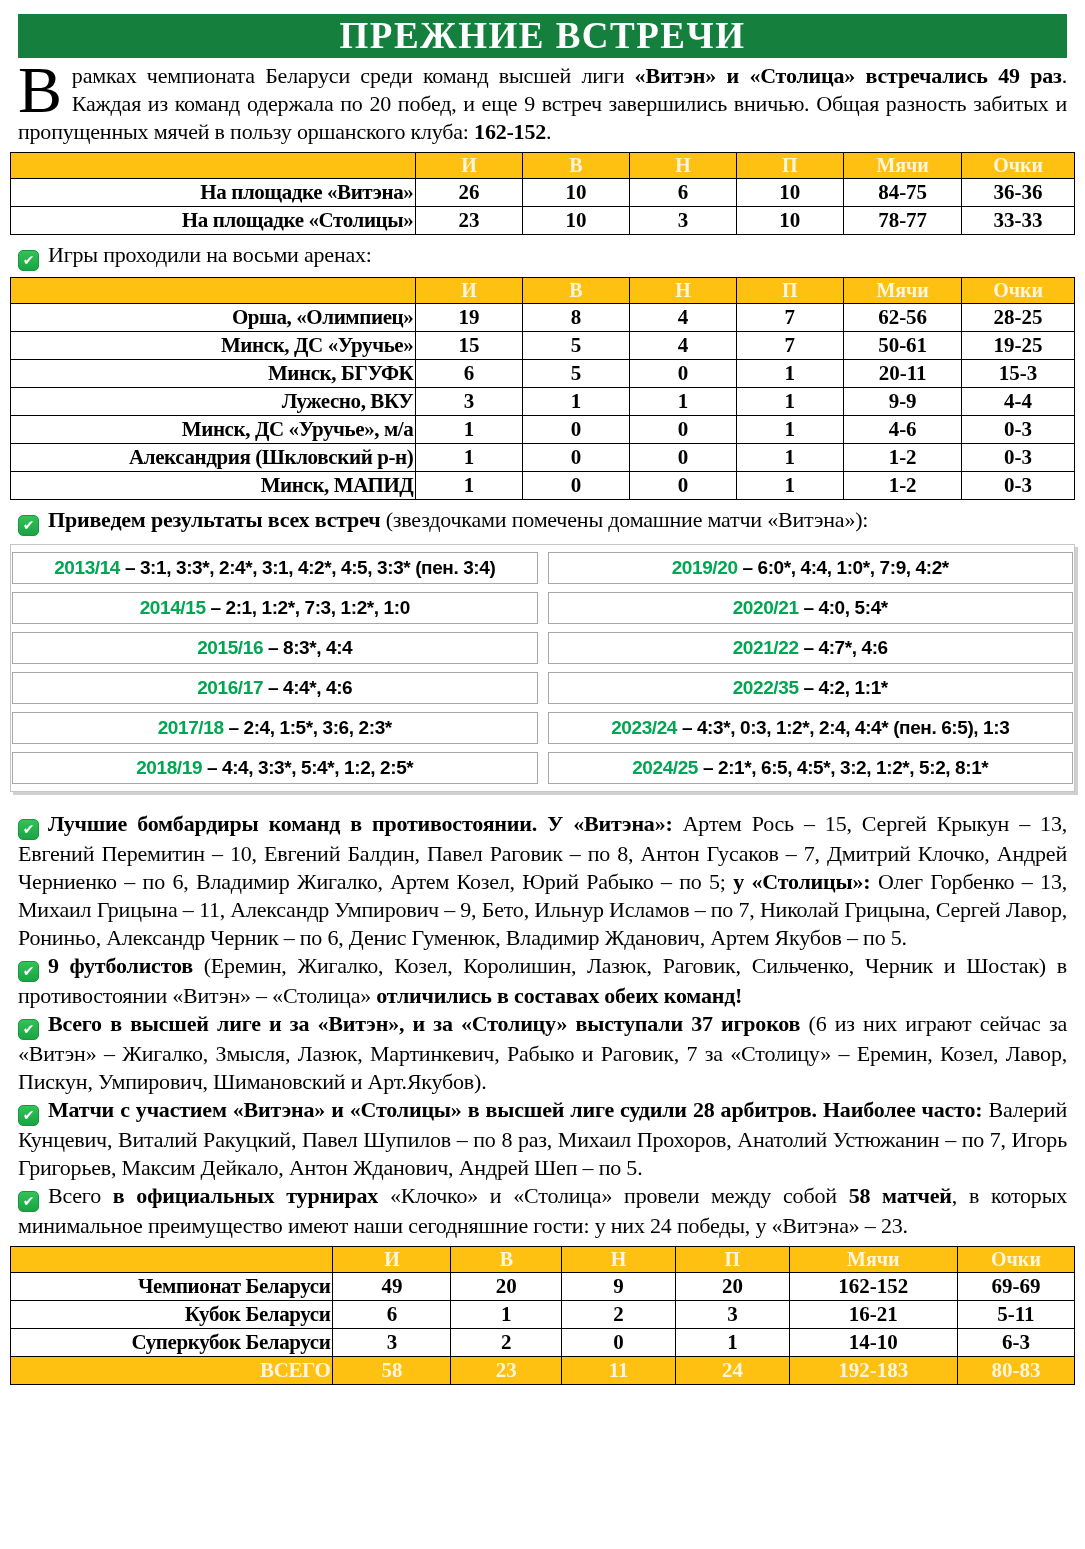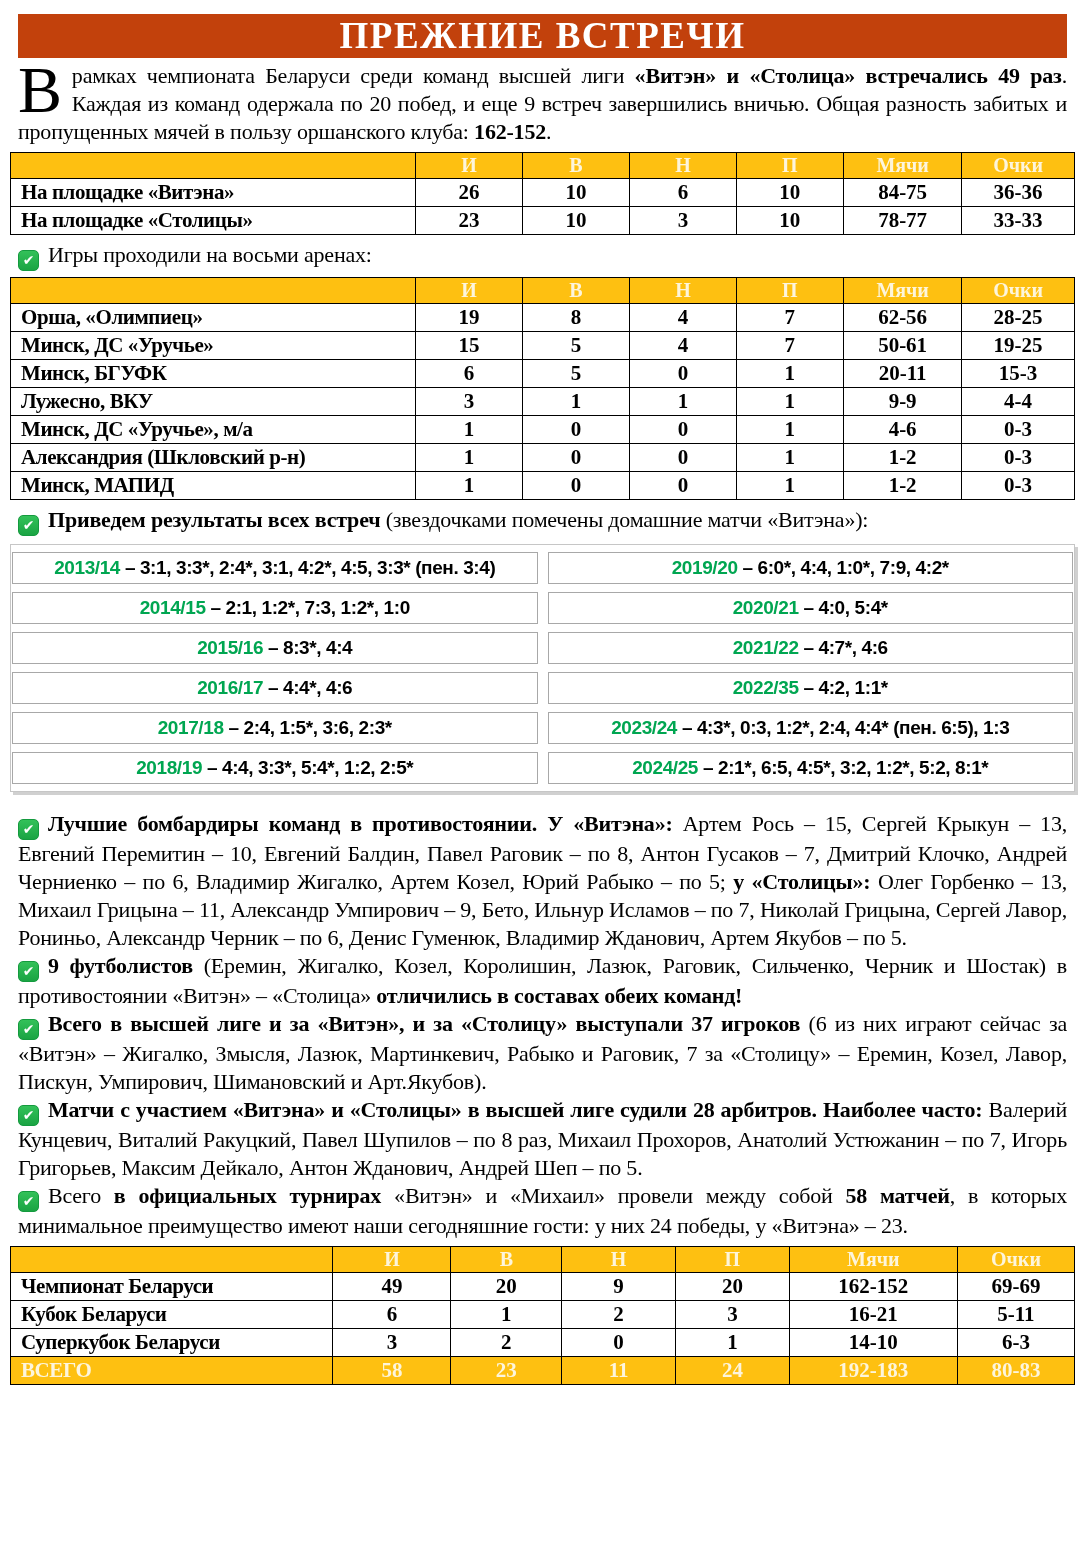--- a/index.html
+++ b/index.html
@@ -6,21 +6,21 @@
   html, body { background: #ffffff; }
   body {
     width: 1085px;
     font-family: "Liberation Serif", serif;
     color: #000;
   }
   .page { padding: 14px 18px 0; }
 
   
   .banner {
-    background: #c2410c;
+    background: #15803d;
     color: #fff;
     text-align: center;
     font-weight: bold;
     font-size: 37px;
     line-height: 44px;
     height: 44px;
     letter-spacing: 1.5px;
     font-family: "Liberation Serif", serif;
   }
 
@@ -68,21 +68,21 @@
   .stats td {
     border: 1.6px solid #000;
     height: 26px;
     text-align: center;
     font-weight: bold;
     font-size: 21px;
     white-space: nowrap;
     overflow: hidden;
     padding: 1px 2px;
   }
-  .stats td.label { text-align: left; padding-left: 10px; letter-spacing: -0.4px; }
+  .stats td.label { text-align: right; padding-left: 10px; letter-spacing: -0.4px; }
   .stats tr.head td {
     background: #fec011;
     color: #fdf5dc;
     font-size: 20px;
     height: 26px;
   }
   .stats tr.total td {
     background: #fec011;
     color: #fdf5dc;
     height: 28px;
@@ -273,21 +273,21 @@
   </div>
 
   <p class="para body-text"><span class="check">✔</span><span class="b">Лучшие бомбардиры команд в противостоянии. У «Витэна»:</span><span> Артем Рось – 15, Сергей Крыкун – 13, Евгений Перемитин – 10, Евгений Балдин, Павел Раговик – по 8, Антон Гусаков – 7, Дмитрий Клочко, Андрей Черниенко – по 6, Владимир Жигалко, Артем Козел, Юрий Рабыко – по 5; </span><span class="b">у «Столицы»:</span><span> Олег Горбенко – 13, Михаил Грицына – 11, Александр Умпирович – 9, Бето, Ильнур Исламов – по 7, Николай Грицына, Сергей Лавор, Рониньо, Александр Черник – по 6, Денис Гуменюк, Владимир Жданович, Артем Якубов – по 5.</span></p>
 
   <p class="para"><span class="check">✔</span><span class="b">9 футболистов</span><span> (Еремин, Жигалко, Козел, Королишин, Лазюк, Раговик, Сильченко, Черник и Шостак) в противостоянии «Витэн» – «Столица» </span><span class="b">отличились в составах обеих команд!</span></p>
 
   <p class="para"><span class="check">✔</span><span class="b">Всего в высшей лиге и за «Витэн», и за «Столицу» выступали 37 игроков</span><span> (6 из них играют сейчас за «Витэн» – Жигалко, Змысля, Лазюк, Мартинкевич, Рабыко и Раговик, 7 за «Столицу» – Еремин, Козел, Лавор, Пискун, Умпирович, Шимановский и Арт.Якубов).</span></p>
 
   <p class="para"><span class="check">✔</span><span class="b">Матчи с участием «Витэна» и «Столицы» в высшей лиге судили 28 арбитров. Наиболее часто:</span><span> Валерий Кунцевич, Виталий Ракуцкий, Павел Шупилов – по 8 раз, Михаил Прохоров, Анатолий Устюжанин – по 7, Игорь Григорьев, Максим Дейкало, Антон Жданович, Андрей Шеп – по 5.</span></p>
 
-  <p class="para"><span class="check">✔</span><span>Всего </span><span class="b">в официальных турнирах</span><span> «Витэн» и «Михаил» провели между собой </span><span class="b">58 матчей</span><span>, в которых минимальное преимущество имеют наши сегодняшние гости: у них 24 победы, у «Витэна» – 23.</span></p>
+  <p class="para"><span class="check">✔</span><span>Всего </span><span class="b">в официальных турнирах</span><span> «Клочко» и «Столица» провели между собой </span><span class="b">58 матчей</span><span>, в которых минимальное преимущество имеют наши сегодняшние гости: у них 24 победы, у «Витэна» – 23.</span></p>
 
   <table class="stats">
     <colgroup>
         <col style="width:30.3%">
         <col style="width:11.1%">
         <col style="width:10.4%">
         <col style="width:10.7%">
         <col style="width:10.7%">
         <col style="width:15.8%">
         <col style="width:11%">

